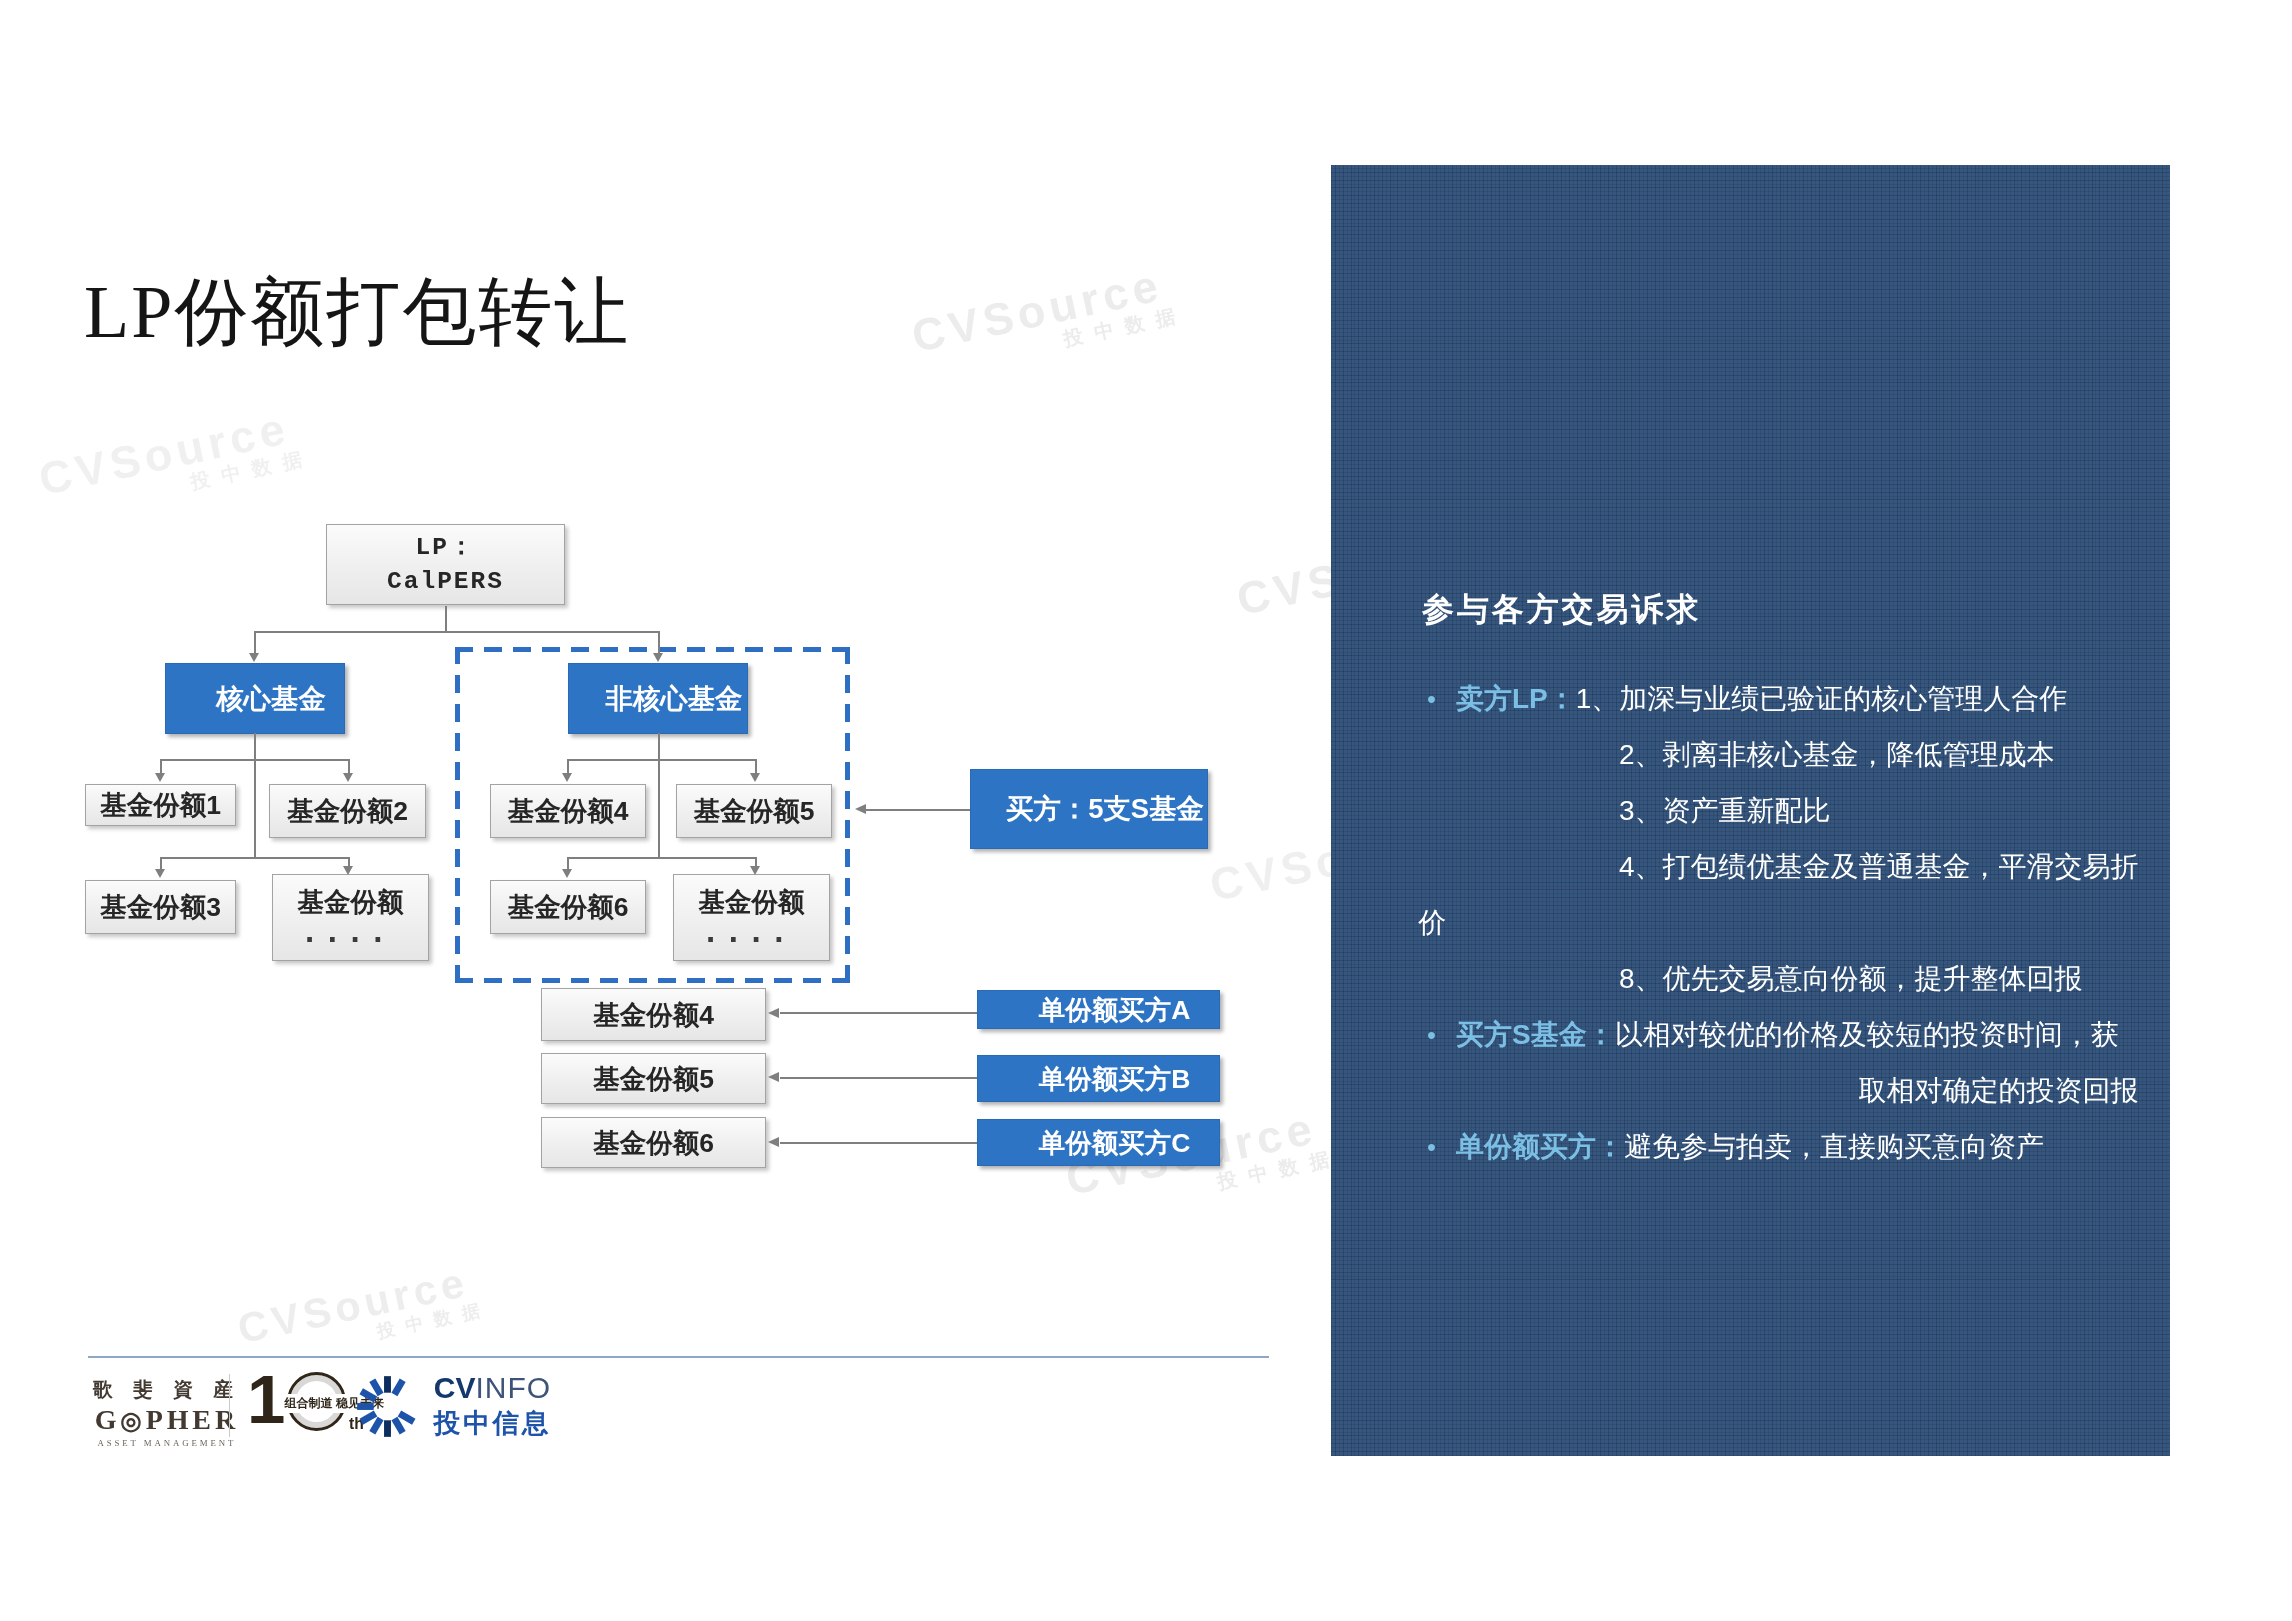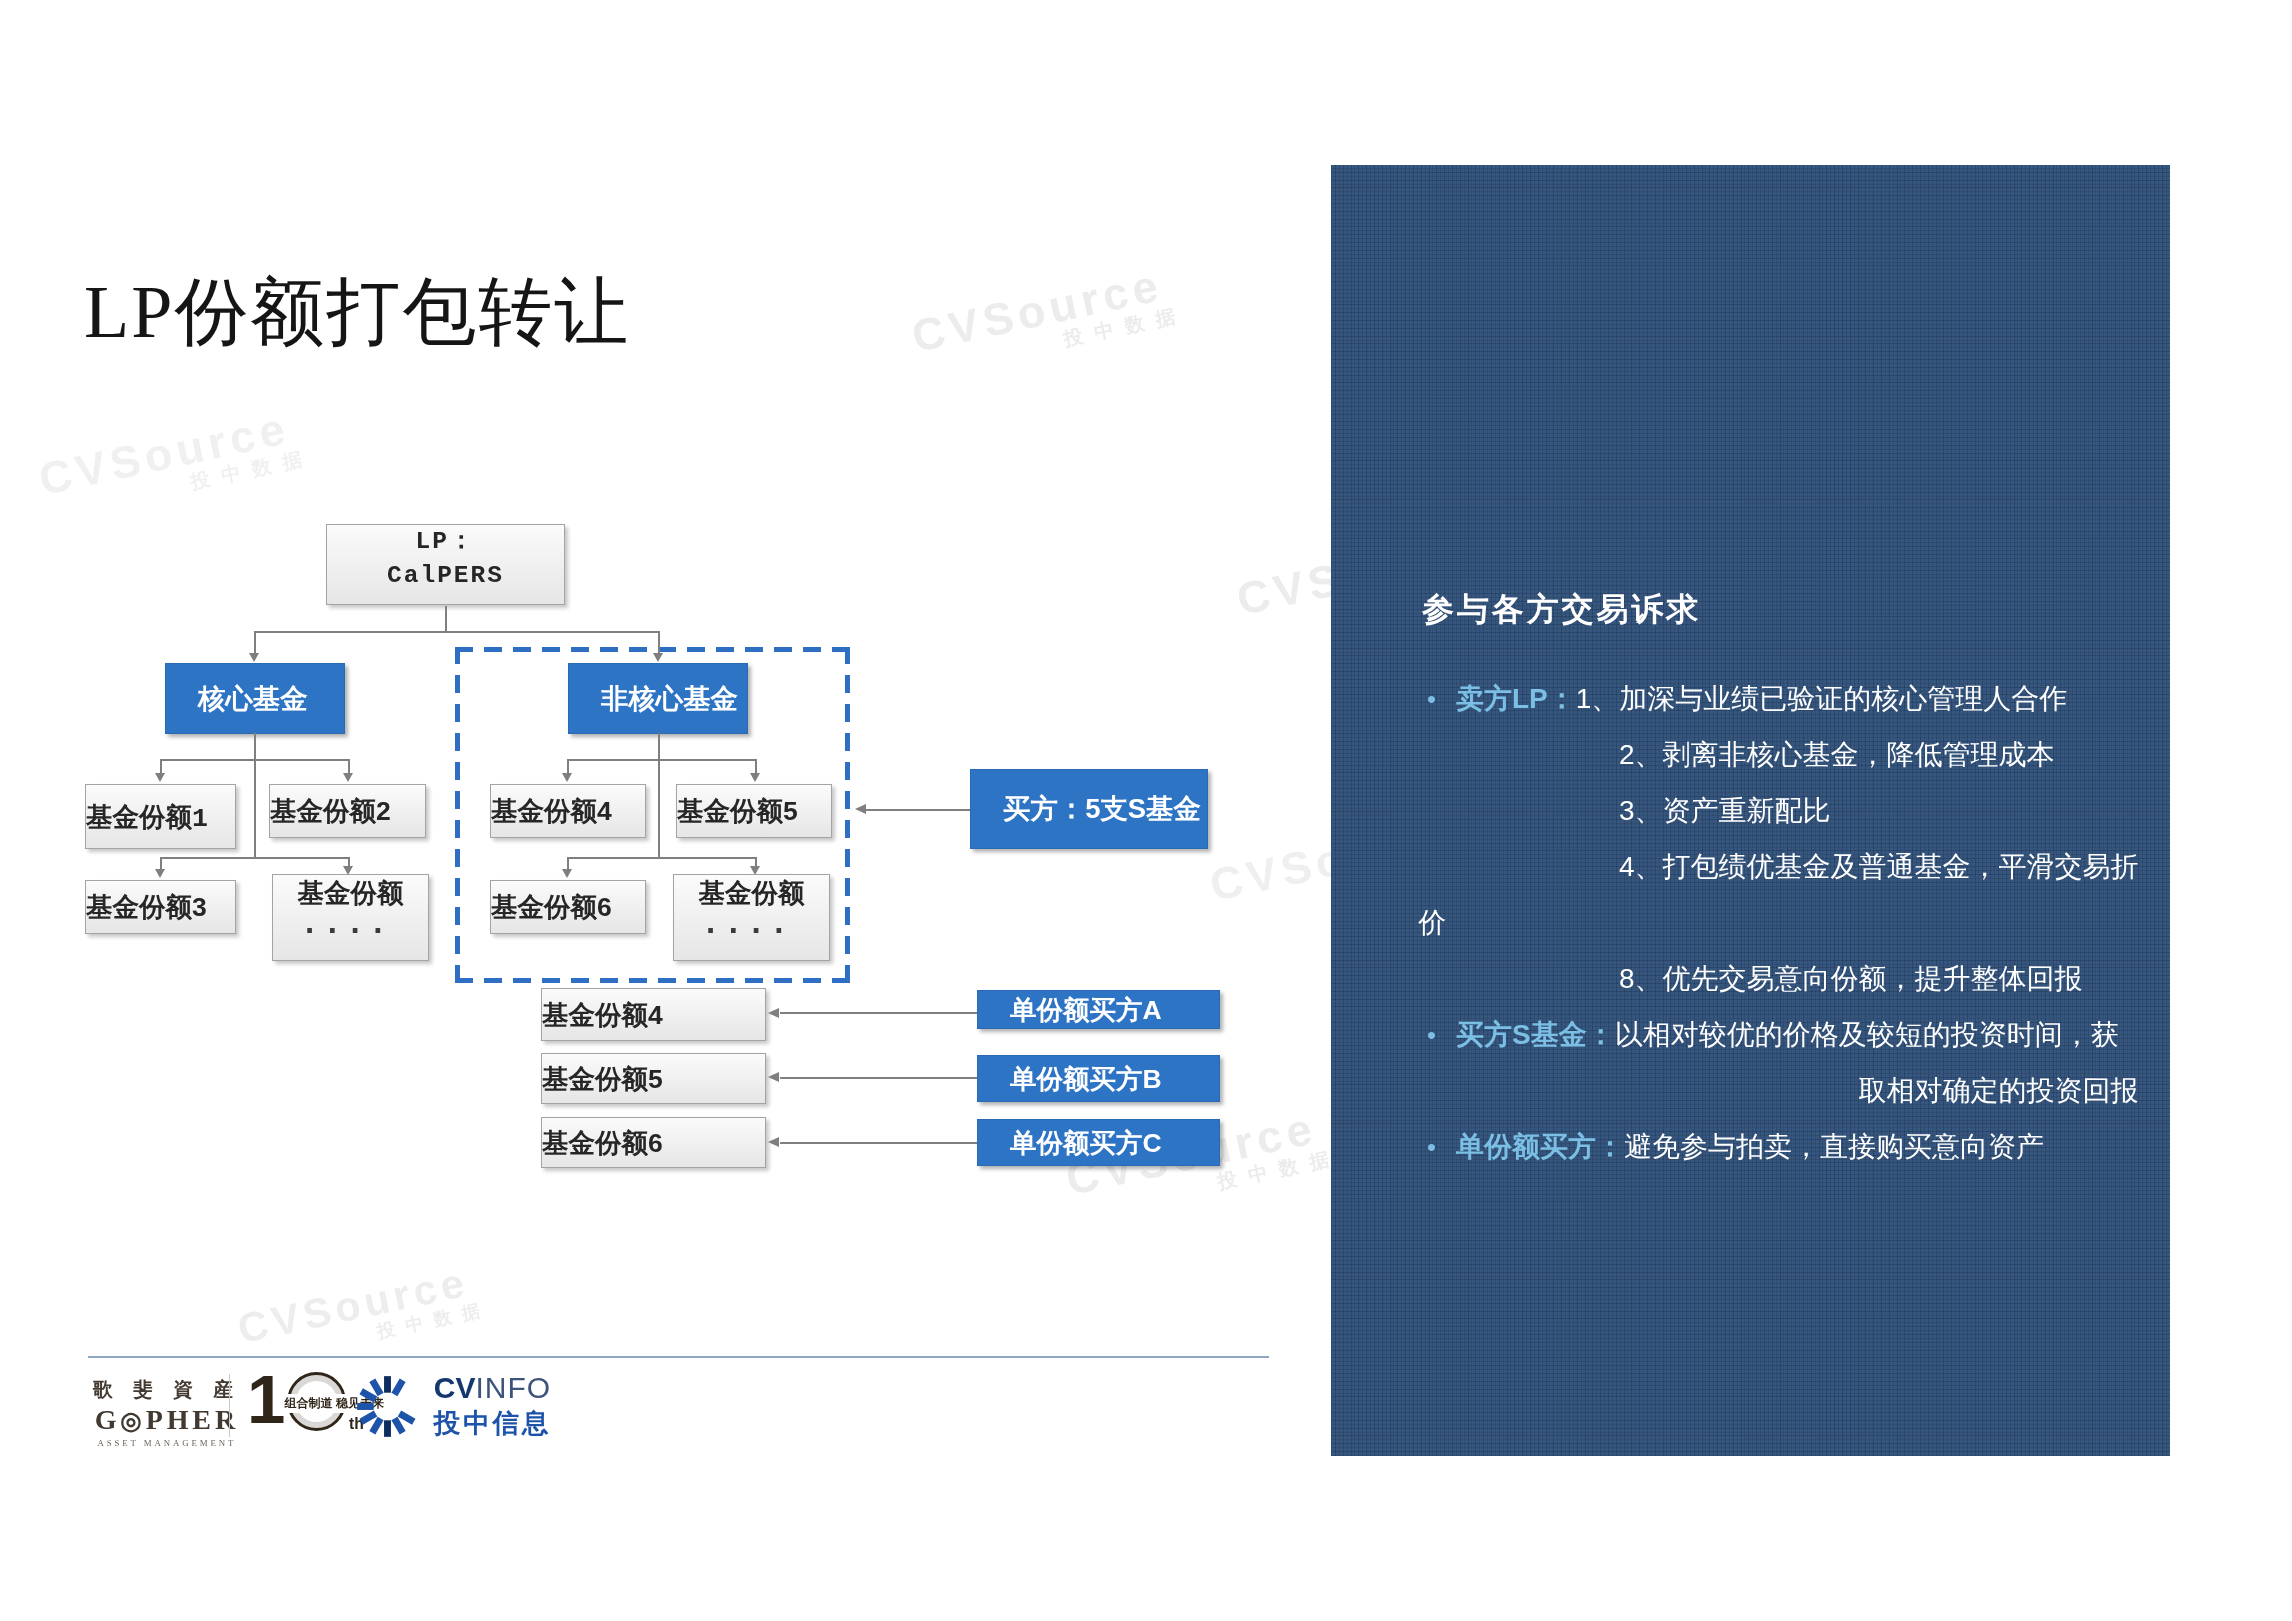--- a/index.html
+++ b/index.html
@@ -10,21 +10,21 @@
   .wm{position:absolute;transform:rotate(-12deg);color:#ececec;font-weight:700;
       z-index:1;white-space:nowrap;line-height:1;}
   .wm .wb{font-size:45px;letter-spacing:4.9px;}
   .wm .ws{font-size:19.6px;letter-spacing:11.8px;margin-left:147px;margin-top:2px;}
 
   
   .title{position:absolute;left:84px;top:263px;font-family:"Liberation Serif",serif;
          font-size:74px;color:#151515;letter-spacing:2px;z-index:2;}
 
   
-  .bx{position:absolute;box-sizing:border-box;display:flex;align-items:center;justify-content:flex-start;
+  .bx{position:absolute;box-sizing:border-box;display:flex;align-items:center;justify-content:center;
       z-index:2;font-weight:700;}
   .bx-gray{background:linear-gradient(180deg,#fbfbfb 0%,#efefef 55%,#e6e6e6 100%);
            border:1px solid #a3a3a3;color:#262626;font-size:26.5px;
            box-shadow:2.9px 2.9px 3.9px rgba(0,0,0,.22);}
   .bx-blue{background:#2e74c4;color:#ffffff;font-size:27.4px;border:1px solid #2a6ab5;
            box-shadow:2.9px 2.9px 3.9px rgba(0,0,0,.3);padding-left:32px;}
   .bx-col{flex-direction:column;}
   .lp-font{font-family:"Liberation Mono",monospace;font-size:24.5px;line-height:34px;letter-spacing:2px;}
   .dots-line{font-size:33px;letter-spacing:11.8px;line-height:23.5px;margin-top:7.8px;color:#3a3a3a;}
 
@@ -110,21 +110,21 @@
   <div class="title">LP份额打包转让</div>
 
   <div class="bx bx-gray bx-col lp-font" style="left:326px;top:524px;width:239px;height:81px;">
     <div>LP：</div>
     <div>CalPERS</div>
   </div>
 
   <div class="bx bx-blue" style="left:165px;top:663px;width:180px;height:71px;">核心基金</div>
   <div class="bx bx-blue" style="left:568px;top:663px;width:180px;height:71px;">非核心基金</div>
 
-  <div class="bx bx-gray" style="left:85px;top:784px;width:151px;height:65px;font-family:Liberation Mono, monospace;">基金份额1</div>
+  <div class="bx bx-gray" style="left:85px;top:784px;width:151px;height:42px;">基金份额1</div>
   <div class="bx bx-gray" style="left:269px;top:784px;width:157px;height:54px;">基金份额2</div>
   <div class="bx bx-gray" style="left:490px;top:784px;width:156px;height:54px;">基金份额4</div>
   <div class="bx bx-gray" style="left:676px;top:784px;width:156px;height:54px;">基金份额5</div>
 
   <div class="bx bx-gray" style="left:85px;top:880px;width:151px;height:54px;">基金份额3</div>
   <div class="bx bx-gray bx-col" style="left:272px;top:874px;width:157px;height:87px;">
     <div>基金份额</div>
     <div class="dots-line">····</div>
   </div>
   <div class="bx bx-gray" style="left:490px;top:880px;width:156px;height:54px;">基金份额6</div>

